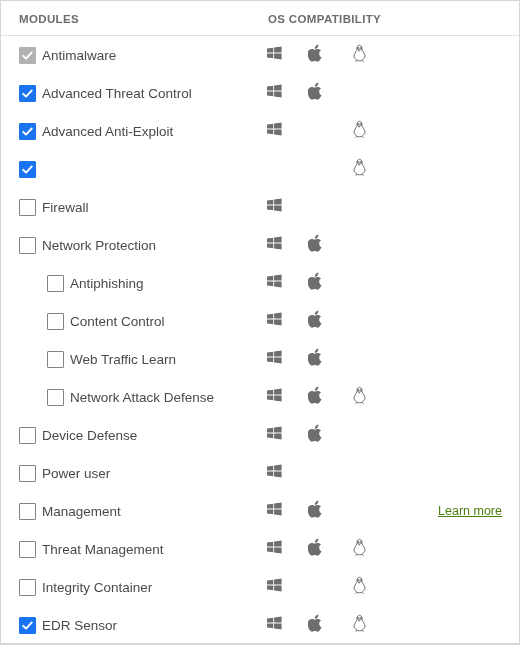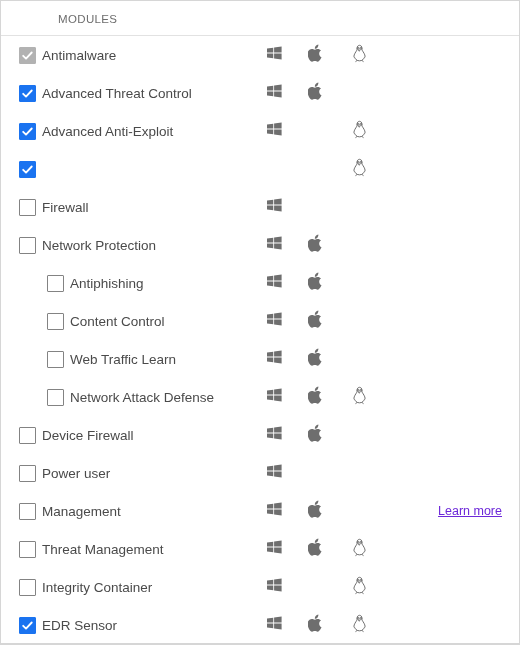--- a/index.html
+++ b/index.html
@@ -28,23 +28,22 @@
     height: 35px;
     box-sizing: border-box;
     border-bottom: 1px solid #e2e2e2;
   }
   .col-head {
     position: absolute;
     top: 12px;
     font-size: 11.5px;
     letter-spacing: 0.35px;
     color: #6d6d6d;
-    font-weight: 400;
+    font-weight: 700;
     white-space: nowrap;
-    margin-left: 39px;
   }
   .col-head.modules  { left: 18px; }
   .col-head.oscompat { left: 267px; }
 
   
   .rows {
     position: relative;
   }
   .row {
     position: relative;
@@ -107,21 +106,21 @@
   .os-slot.mac   { left: 307px; }
   .os-slot.linux { left: 350px; }
   .os-slot svg { display: block; }
 
   
   .learn-more {
     position: absolute;
     right: 17px;
     top: 12px;
     font-size: 12.5px;
-    color: #6d28d9;
+    color: #4d7c0f;
     text-decoration: underline;
     cursor: pointer;
     white-space: nowrap;
   }
 
   .bottom-rule {
     position: absolute;
     left: 0;
     right: 0;
     bottom: 0;
@@ -129,20 +128,21 @@
     background: #d6d6d6;
   }
 </style>
 </head>
 <body>
 
 <div class="panel">
 
   <div class="table-header">
     <div class="col-head modules">MODULES</div>
+    <div class="col-head oscompat">OS COMPATIBILITY</div>
   </div>
 
   <div class="rows" id="rows-container">
       <div class="row lvl0">
         <div class="row-inner">
           <div class="cbox checked-disabled">
             <svg viewBox="0 0 17 17" aria-hidden="true">
               <path d="M3.6 8.9 L6.8 12.0 L13.3 5.1" fill="none" stroke="#ffffff" stroke-width="2.1" stroke-linecap="round" stroke-linejoin="round"></path>
             </svg>
           </div>
@@ -376,21 +376,21 @@
               </g>
               <ellipse cx="6.95" cy="4.5" rx="0.36" ry="0.52" fill="#6e6e6e"></ellipse>
               <ellipse cx="10.05" cy="4.5" rx="0.36" ry="0.52" fill="#6e6e6e"></ellipse>
             </svg>
           </div>
         </div>
       </div>
       <div class="row lvl0">
         <div class="row-inner">
           <div class="cbox unchecked"></div>
-          <div class="row-label">Device Firewall</div>
+          <div class="row-label">Device Defense</div>
           <div class="os-slot win">
             <svg width="18" height="18" viewBox="0 0 18 18" aria-hidden="true">
               <path fill="#6e6e6e" d="M2.0 4.55 L8.25 3.65 L8.25 8.55 L2.0 8.55 Z"></path>
               <path fill="#6e6e6e" d="M9.10 3.52 L16.6 2.45 L16.6 8.55 L9.10 8.55 Z"></path>
               <path fill="#6e6e6e" d="M2.0 9.40 L8.25 9.40 L8.25 14.25 L2.0 13.40 Z"></path>
               <path fill="#6e6e6e" d="M9.10 9.40 L16.6 9.40 L16.6 15.50 L9.10 14.40 Z"></path>
             </svg>
           </div>
           <div class="os-slot mac">
             <svg width="16" height="19" viewBox="0 0 16 19" aria-hidden="true">

